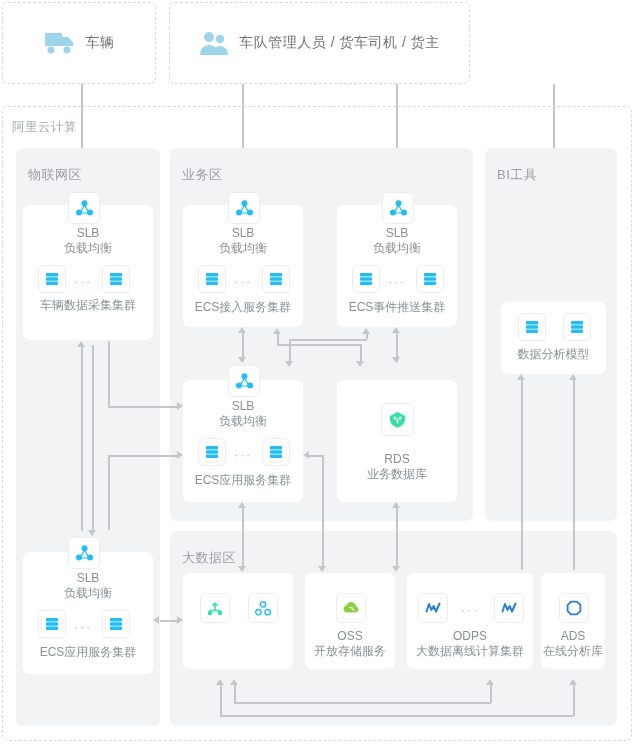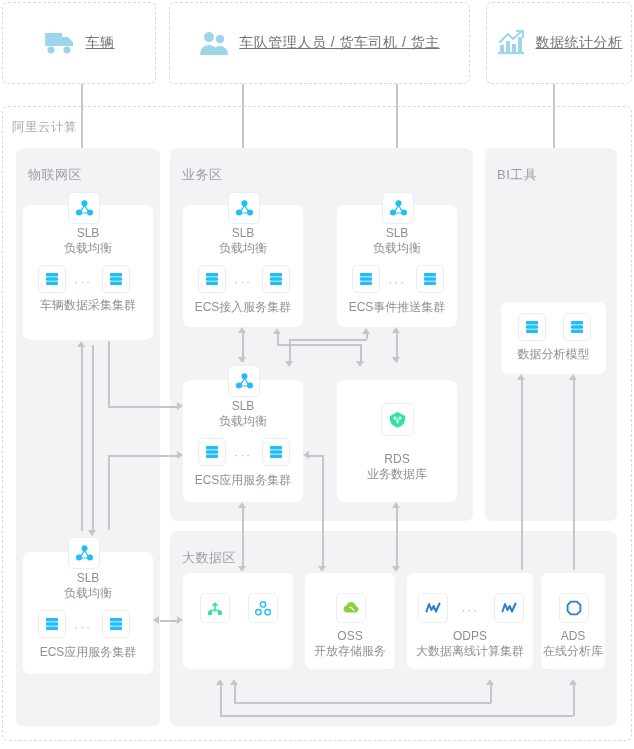--- a/index.html
+++ b/index.html
@@ -27,21 +27,20 @@
     display:flex;
     align-items:center;
     justify-content:center;
     gap:10px;
   }
   .actor-label{
     font-size:14px;
     color:#6e7479;
     white-space:nowrap;
     letter-spacing:.5px;
-    text-decoration:underline;
   }
 
   
   .zone{
     background:#f2f3f4;
     border-radius:7px;
   }
   .zone-title{
     position:absolute;
     font-size:13px;
@@ -151,34 +150,20 @@
       <svg width="30" height="28" viewBox="0 0 30 28">
         <circle cx="10" cy="8" r="5" fill="#9dd5ea"></circle>
         <path d="M1 26 c0-6 4-10 9-10 s9 4 9 10z" fill="#9dd5ea"></path>
         <circle cx="21" cy="10" r="4.3" fill="#9dd5ea"></circle>
         <path d="M13 26 c0-5.5 3.6-9 8-9 s8 3.5 8 9z" fill="#9dd5ea"></path>
       </svg>
     </span>
     <span class="actor-label">车队管理人员 / 货车司机 / 货主</span>
   </div>
 
-  <div class="abs actor" style="left:486px;top:2px;width:146px;height:82px;">
-    <span>
-      <svg width="30" height="28" viewBox="0 0 30 28">
-        <path d="M2 24 h26" stroke="#9dd5ea" stroke-width="2.4" fill="none"></path>
-        <rect x="4" y="16" width="4" height="8" fill="#9dd5ea"></rect>
-        <rect x="10" y="12" width="4" height="12" fill="#9dd5ea"></rect>
-        <rect x="16" y="15" width="4" height="9" fill="#9dd5ea"></rect>
-        <rect x="22" y="8" width="4" height="16" fill="#9dd5ea"></rect>
-        <path d="M4 13 L12 5 L17 10 L26 2" stroke="#9dd5ea" stroke-width="2.2" fill="none" stroke-linecap="round" stroke-linejoin="round"></path>
-        <path d="M21 2 h6 v6" stroke="#9dd5ea" stroke-width="2.2" fill="none" stroke-linecap="round" stroke-linejoin="round"></path>
-      </svg>
-    </span>
-    <span class="actor-label">数据统计分析</span>
-  </div>
 
   <div class="abs ln lnv" style="left:81px;top:84px;height:105px;"></div>
   <div class="abs arrow down" style="left:77px;top:188px;"></div>
 
   <div class="abs ln lnv" style="left:242px;top:84px;height:105px;"></div>
   <div class="abs arrow down" style="left:238px;top:188px;"></div>
 
   <div class="abs ln lnv" style="left:396px;top:84px;height:105px;"></div>
   <div class="abs arrow down" style="left:392px;top:188px;"></div>
 

